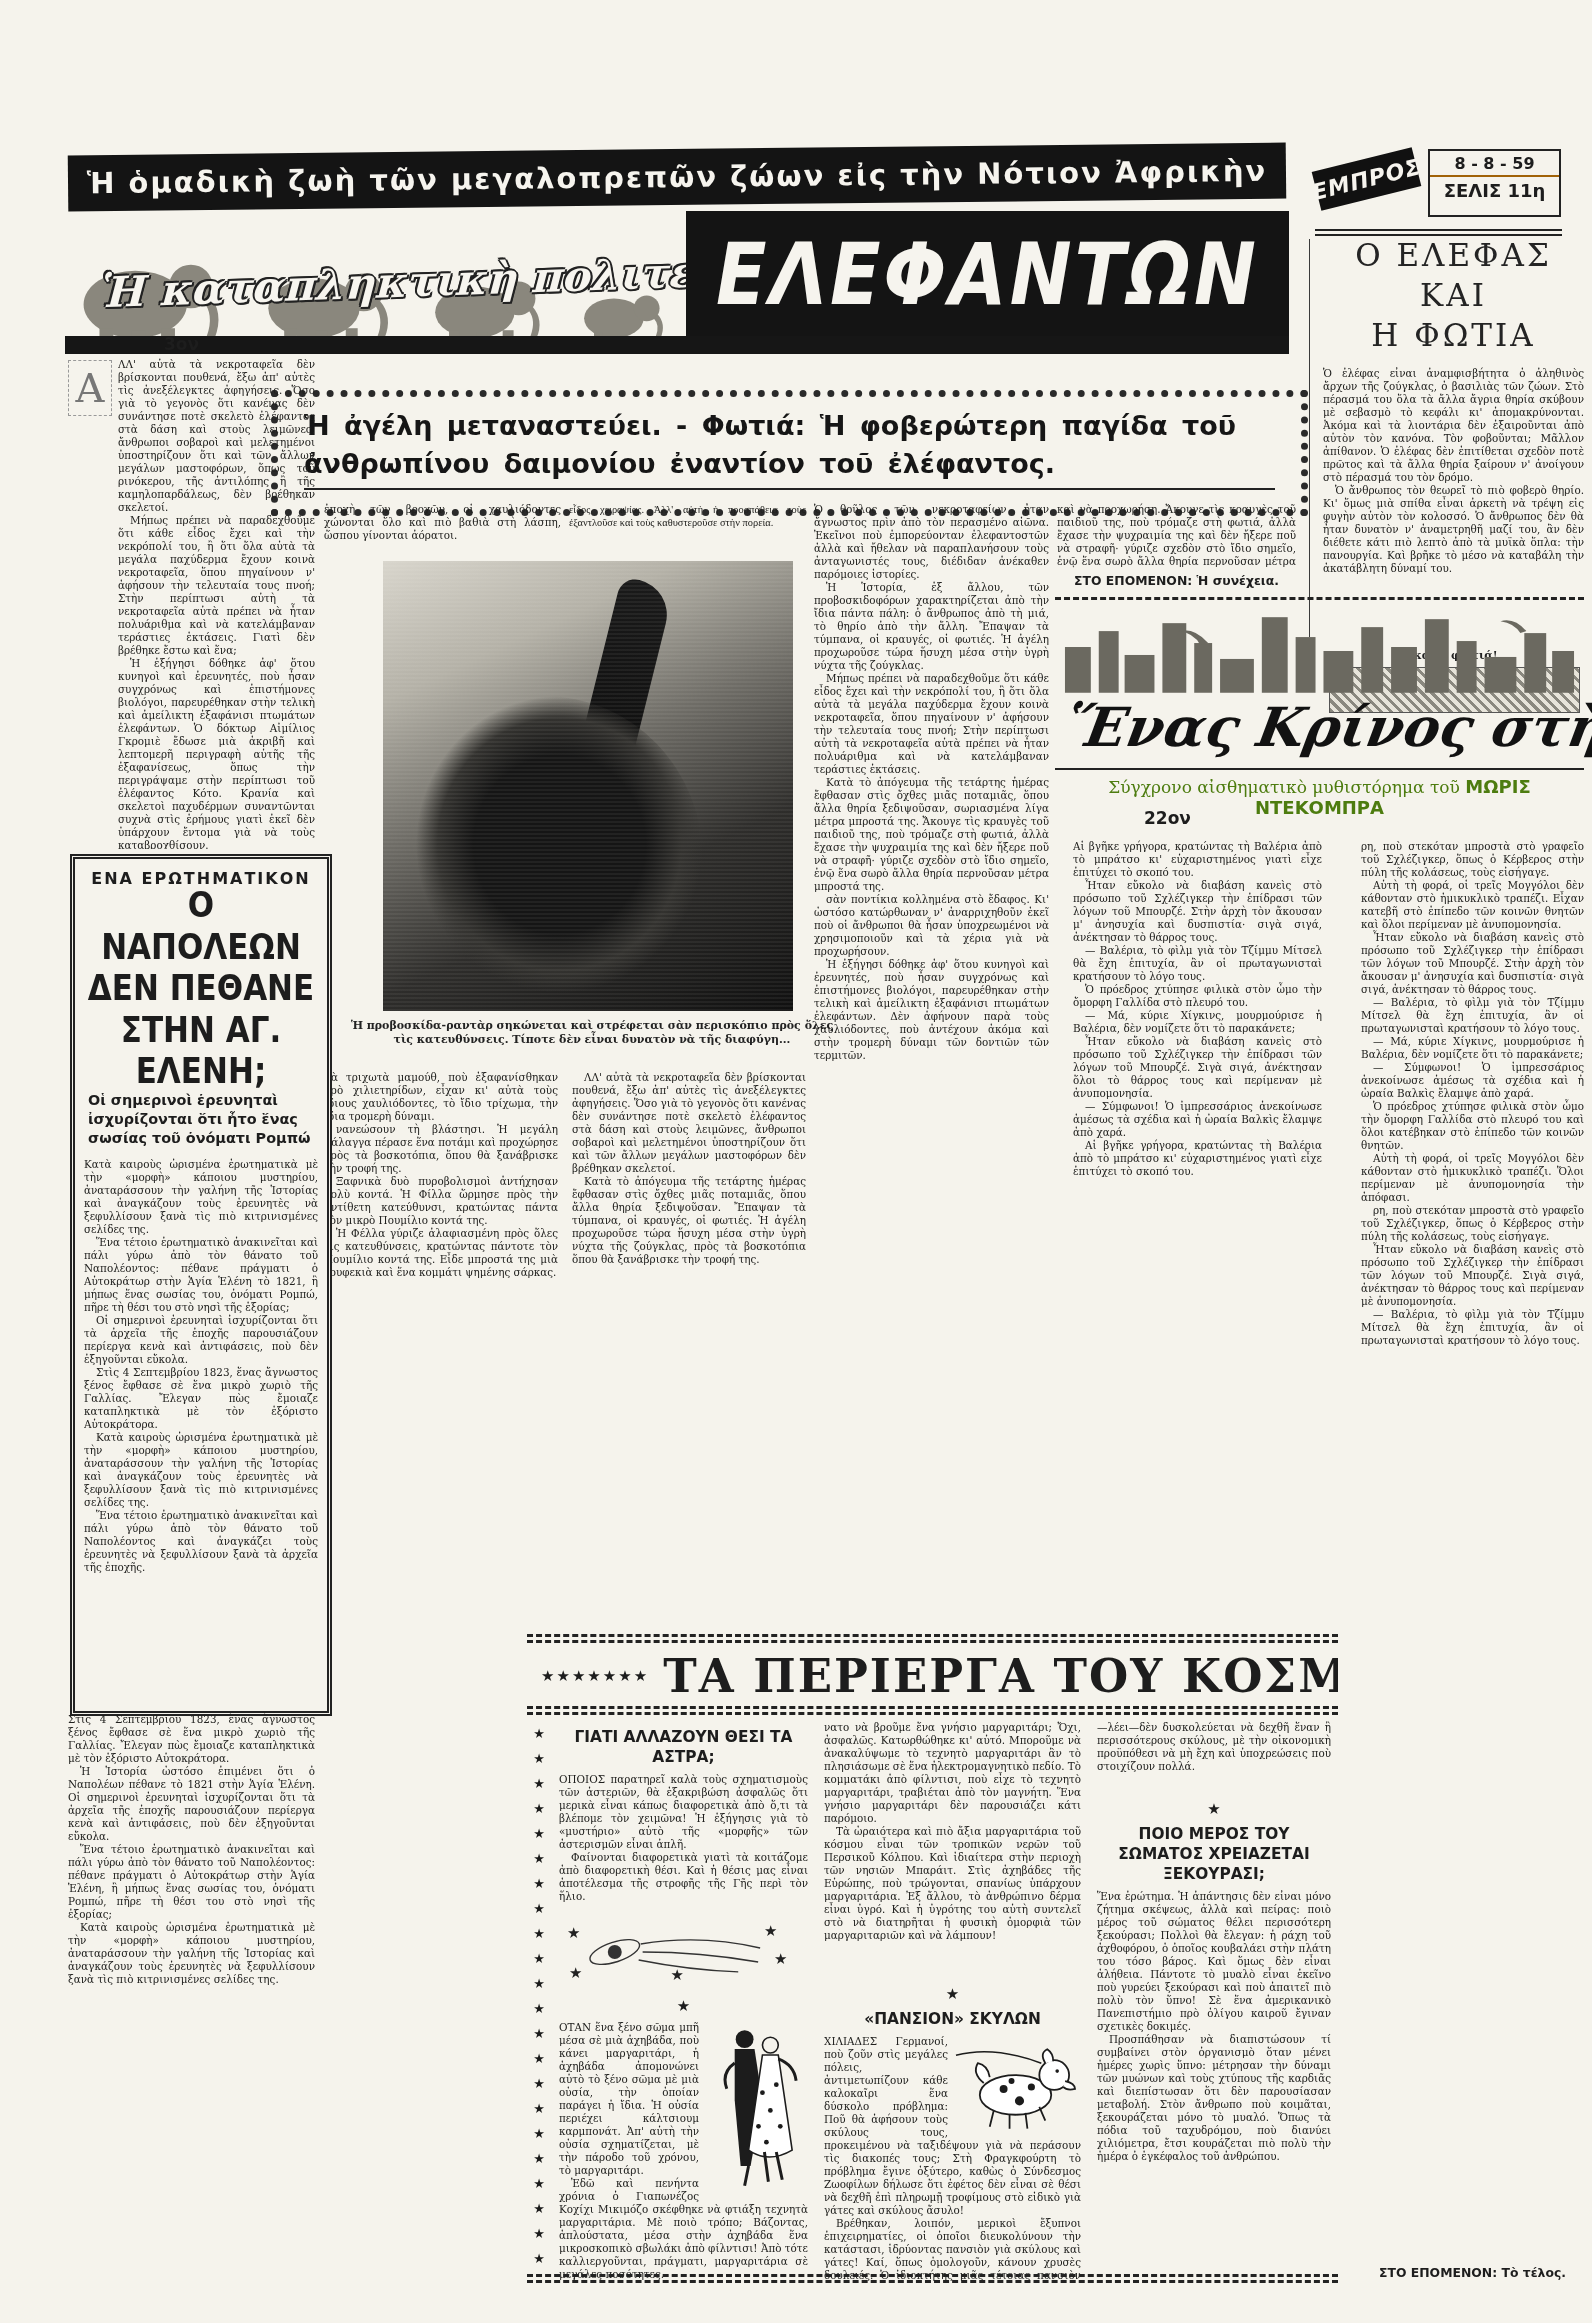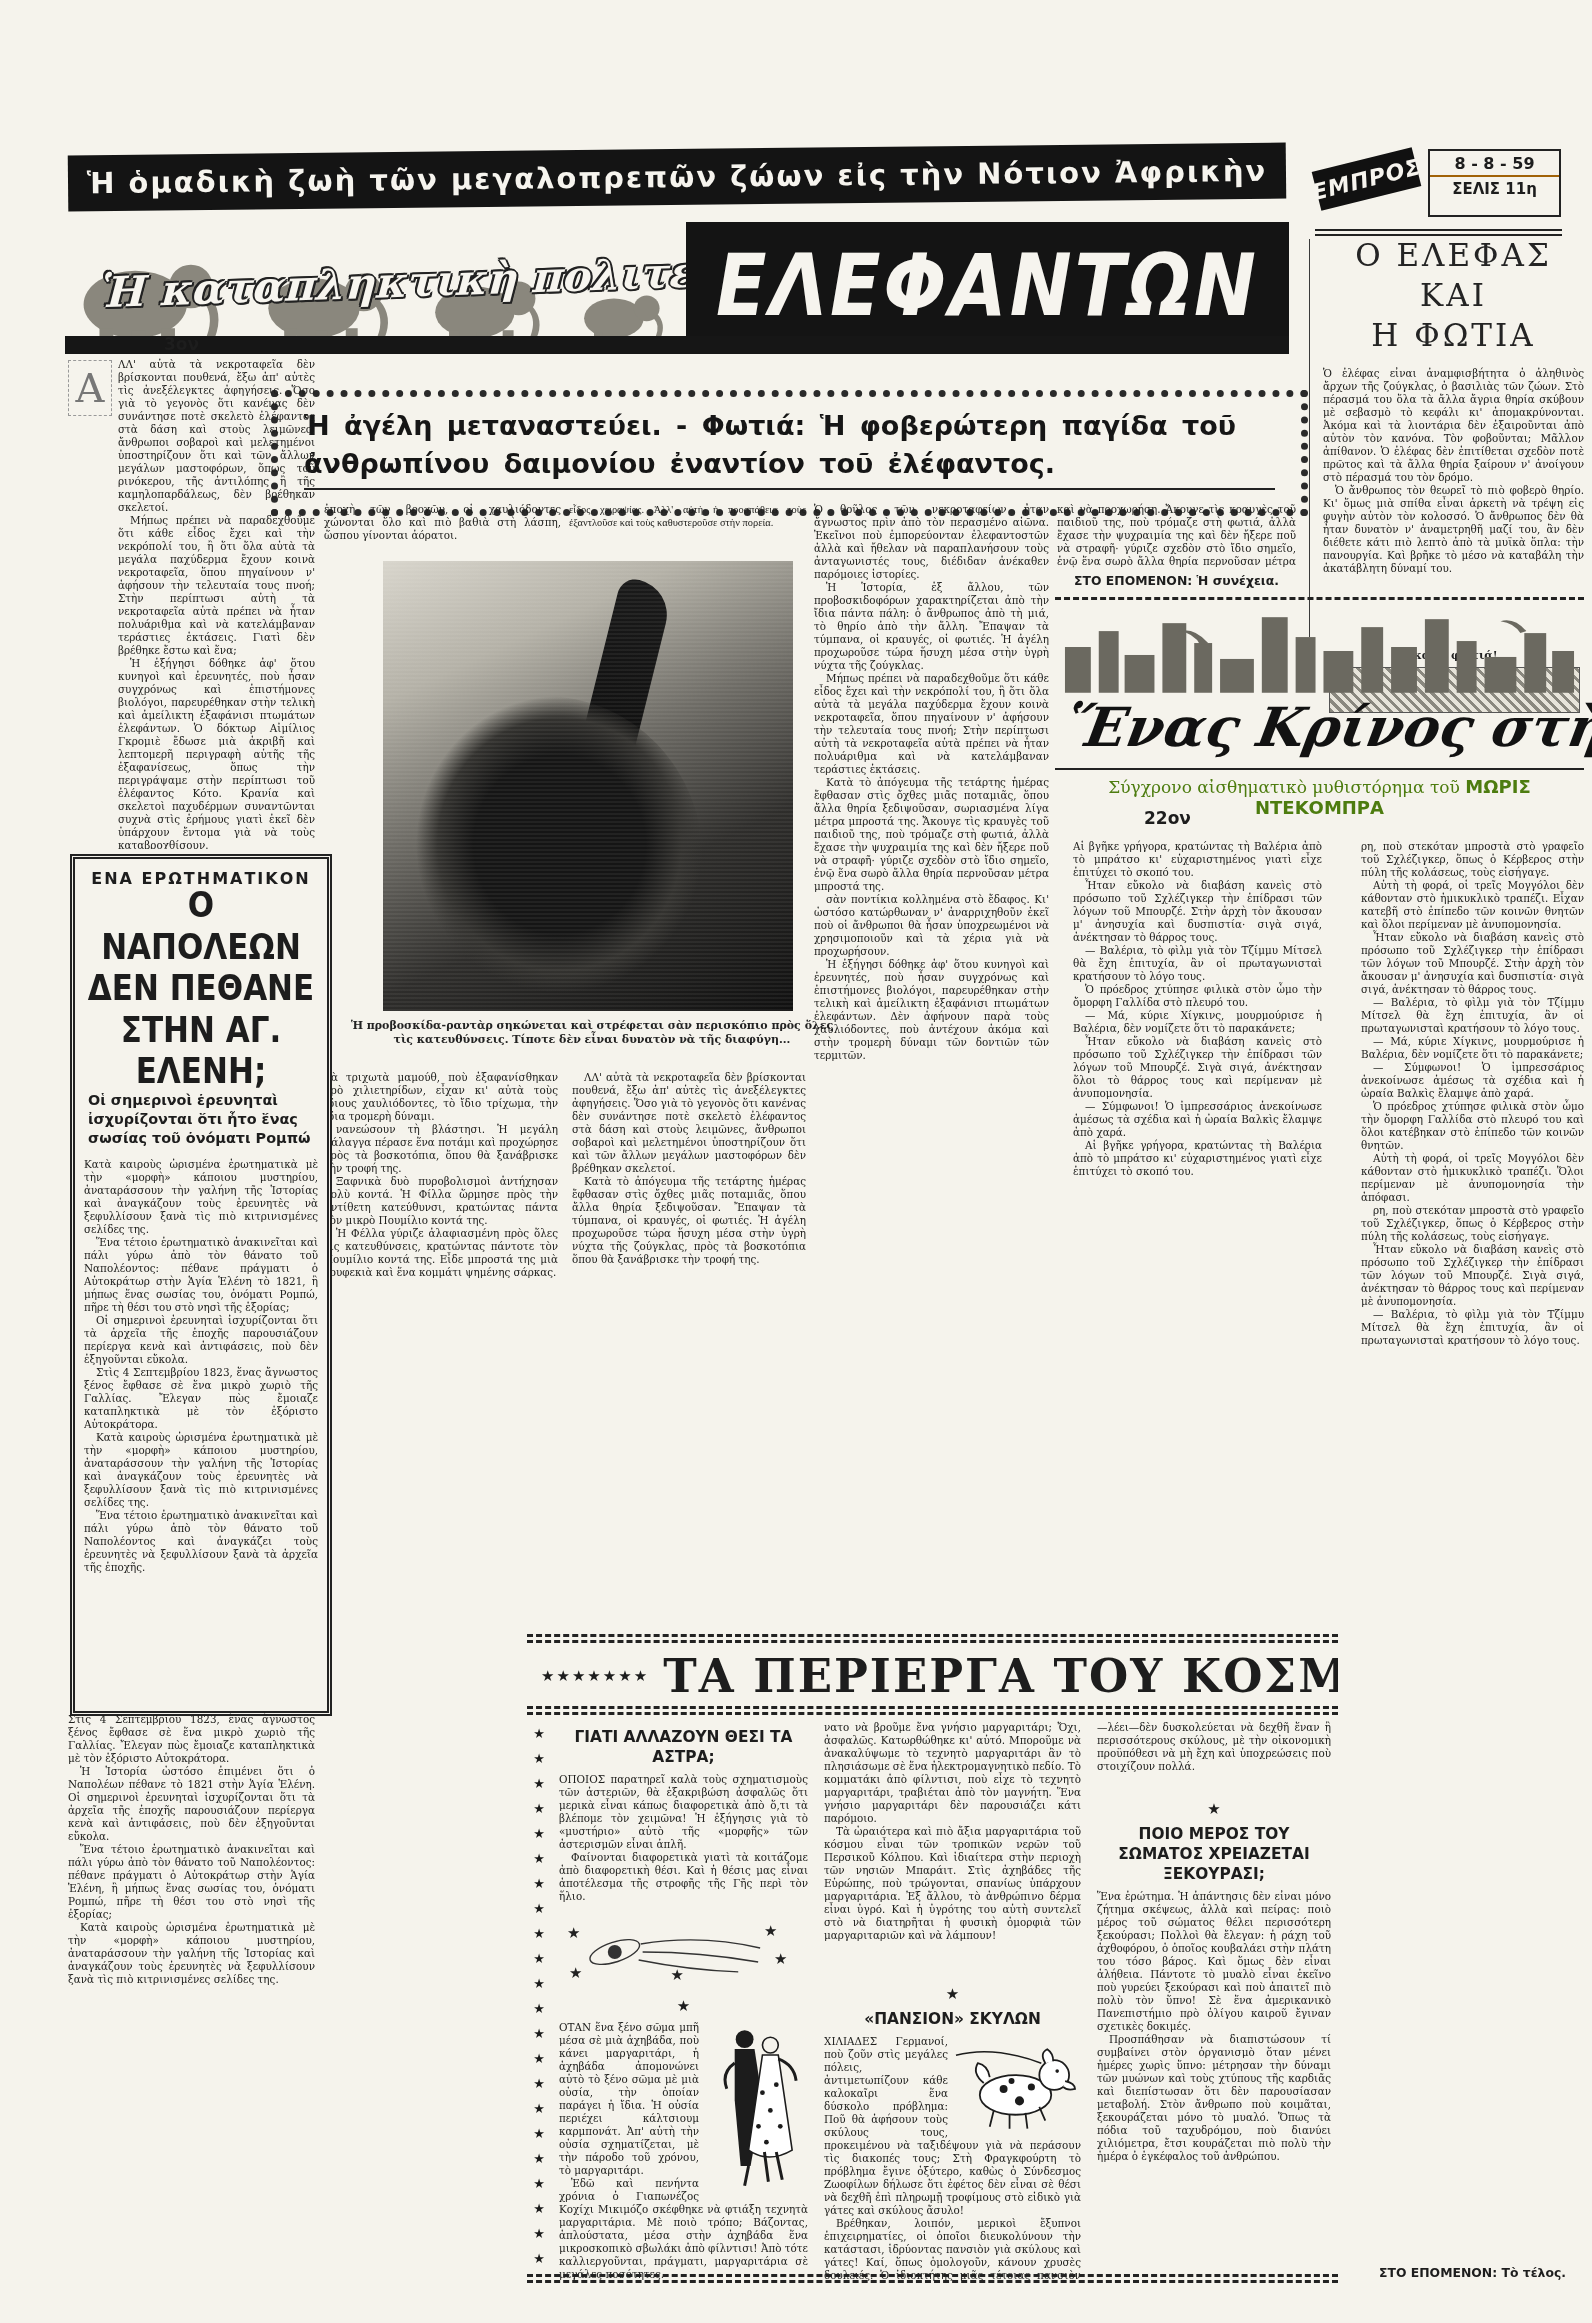--- a/index.html
+++ b/index.html
@@ -8,25 +8,25 @@
   .bt{font-size:10.4px;line-height:13px;text-align:justify;overflow:hidden;color:#20201e;}
   .bt p{margin:0;text-indent:12px;}
   .bt p:first-child{text-indent:0;}
   .pre{white-space:pre-line;}
   
   .banner{background:#141414;color:#f6f4ee;display:flex;align-items:center;justify-content:center;font-family:"DejaVu Sans",sans-serif;font-weight:bold;font-size:29px;letter-spacing:2px;transform:rotate(-0.6deg);white-space:nowrap;overflow:hidden;}
   
   .stamp-logo{background:#111;color:#f6f4ee;font-family:"DejaVu Sans",sans-serif;font-weight:bold;font-style:italic;font-size:22px;display:flex;align-items:center;justify-content:center;transform:rotate(-14deg);letter-spacing:1px;}
   .stamp-box{border:2px solid #222;text-align:center;font-family:"DejaVu Sans",sans-serif;font-weight:bold;}
   .stamp-date{font-size:16px;border-bottom:2px solid #a16207;padding:3px 0 2px;}
-  .stamp-page{font-size:15px;padding:3px 0 2px;}
+  .stamp-page{font-size:18px;padding:3px 0 2px;}
   .dbl-rule{border-top:2px solid #222;border-bottom:2px solid #222;height:3px;}
   
   .mast{overflow:hidden;}
-  .mast-black{background:#141414;display:flex;align-items:center;justify-content:center;margin-top:11px;}
+  .mast-black{background:#141414;display:flex;align-items:center;justify-content:center;}
   .bigword{color:#f6f4ee;font-family:"DejaVu Sans",sans-serif;font-weight:bold;font-style:italic;font-size:74px;letter-spacing:3px;transform:scaleY(1.15);}
   .script-olay{font-family:"DejaVu Serif",serif;font-style:italic;font-weight:bold;font-size:42px;color:#f7f5ef;text-shadow:-2px 0 #222,2px 0 #222,0 -2px #222,0 2px #222,-2px -2px #222,2px 2px #222;transform:rotate(-2deg) skewX(-6deg);white-space:nowrap;}
   .mast-strip{background:#161616;}
   
   .chainbox{border:7px dotted #2a2a2a;background:#f5f3ec;padding:10px 26px 6px;}
   .headline{font-family:"DejaVu Sans",sans-serif;font-weight:bold;font-size:27px;line-height:38px;color:#161616;word-spacing:5px;}
   .byline-rule{border-top:2px solid #222;margin:5px 0 4px;}
   .byline{font-family:"DejaVu Sans",sans-serif;font-size:21px;letter-spacing:9px;text-align:center;color:#222;}
   .inst{font-family:"DejaVu Sans",sans-serif;font-weight:bold;font-size:17px;}
   .dropcap{float:left;width:42px;height:54px;border:1px dashed #999;color:#777;font-size:40px;line-height:54px;text-align:center;margin:2px 6px 2px 0;font-family:"DejaVu Serif",serif;}

